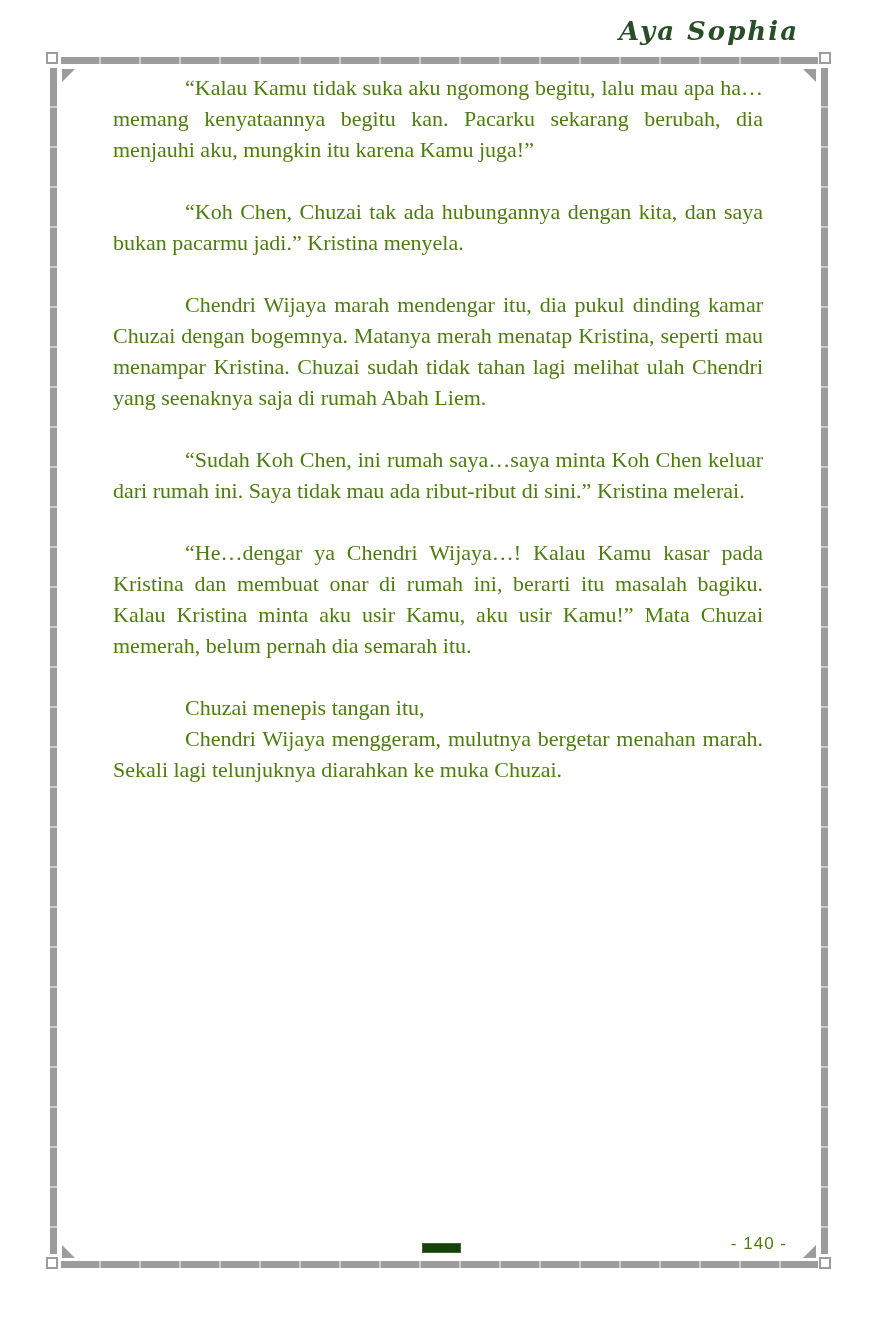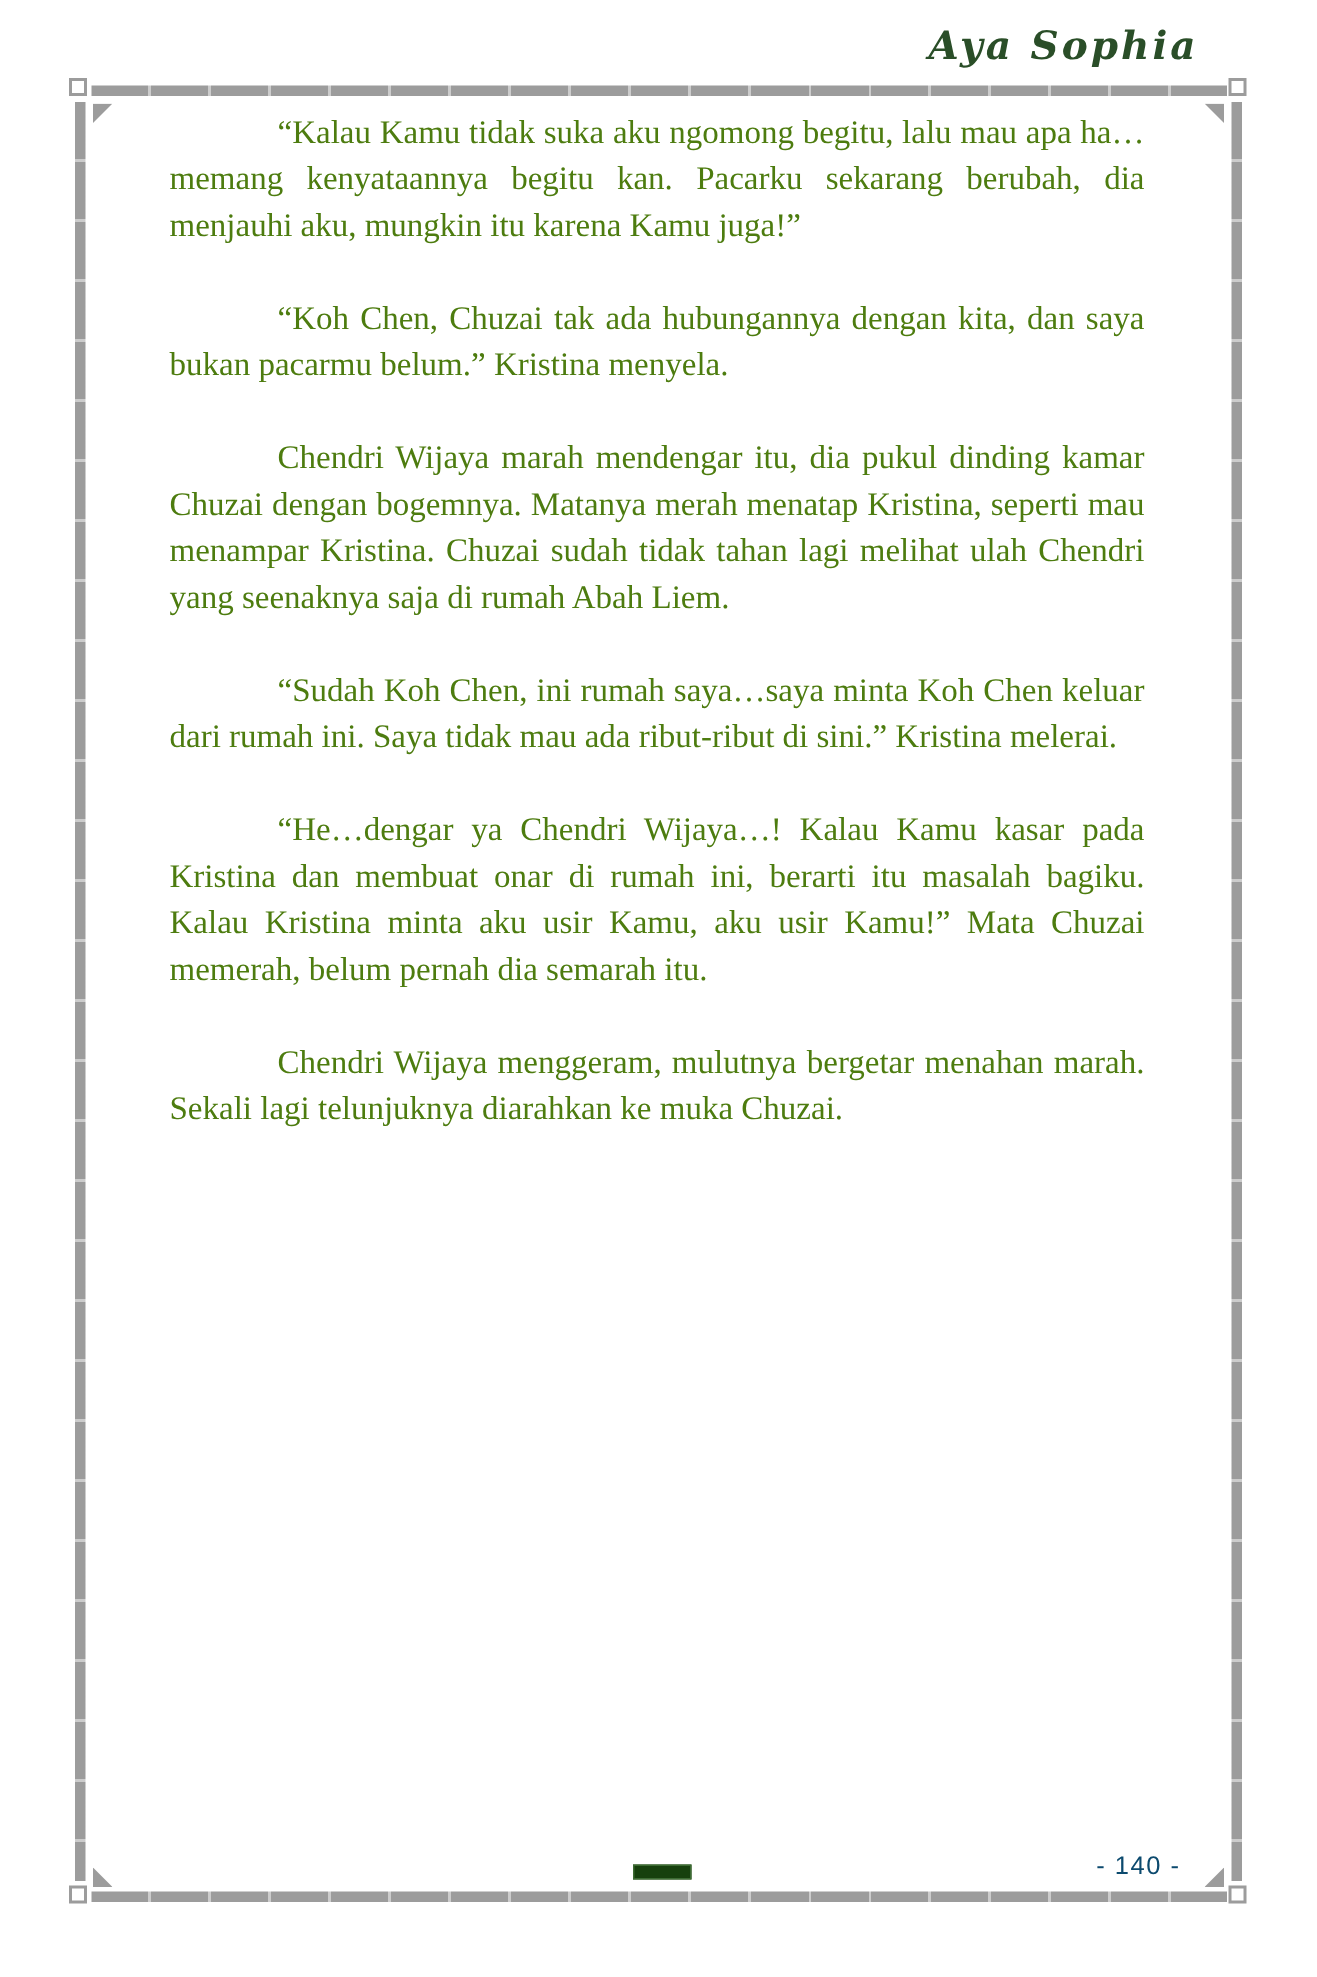--- a/index.html
+++ b/index.html
@@ -61,21 +61,21 @@
   .body-text p.tight{margin-bottom:0;}
   
   .divider-ornament{
     position:absolute;left:422px;top:1243px;width:39px;height:10px;
     background:#16400d;border:1px solid #3c6b32;box-sizing:border-box;
   }
   
   .page-number{
     position:absolute;top:1234px;right:112px;
     font-family:"Liberation Sans",sans-serif;
-    font-size:17px;color:#0c4a6e;letter-spacing:1px;
+    font-size:17px;color:#4d7c0f;letter-spacing:1px;
   }
 </style>
 </head>
 <body>
 
 <div class="page">
 
   <div class="header-title">Aya Sophia</div>
 
   <div class="bar bar-top"></div>
@@ -88,23 +88,24 @@
   <div class="corner-sq sq-bl"></div>
   <div class="corner-sq sq-br"></div>
 
   <div class="tri tri-tl"></div>
   <div class="tri tri-tr"></div>
   <div class="tri tri-bl"></div>
   <div class="tri tri-br"></div>
 
   <div class="body-text">
     <p>“Kalau Kamu tidak suka aku ngomong begitu, lalu mau apa ha…memang kenyataannya begitu kan. Pacarku sekarang berubah, dia menjauhi aku, mungkin itu karena Kamu juga!”</p>
-    <p>“Koh Chen, Chuzai tak ada hubungannya dengan kita, dan saya bukan pacarmu belum.” Kristina menyela.</p>
+    <p>“Koh Chen, Chuzai tak ada hubungannya dengan kita, dan saya bukan pacarmu jadi.” Kristina menyela.</p>
     <p>Chendri Wijaya marah mendengar itu, dia pukul dinding kamar Chuzai dengan bogemnya. Matanya merah menatap Kristina, seperti mau menampar Kristina. Chuzai sudah tidak tahan lagi melihat ulah Chendri yang seenaknya saja di rumah Abah Liem.</p>
     <p>“Sudah Koh Chen, ini rumah saya…saya minta Koh Chen keluar dari rumah ini. Saya tidak mau ada ribut-ribut di sini.” Kristina melerai.</p>
     <p>“He…dengar ya Chendri Wijaya…! Kalau Kamu kasar pada Kristina dan membuat onar di rumah ini, berarti itu masalah bagiku. Kalau Kristina minta aku usir Kamu, aku usir Kamu!” Mata Chuzai memerah, belum pernah dia semarah itu.</p>
+    <p class="tight">Chuzai menepis tangan itu,</p>
     <p>Chendri Wijaya menggeram, mulutnya bergetar menahan marah. Sekali lagi telunjuknya diarahkan ke muka Chuzai.</p>
   </div>
 
   <div class="divider-ornament"></div>
   <div class="page-number">- 140 -</div>
 
 </div>
 
 </body></html>

